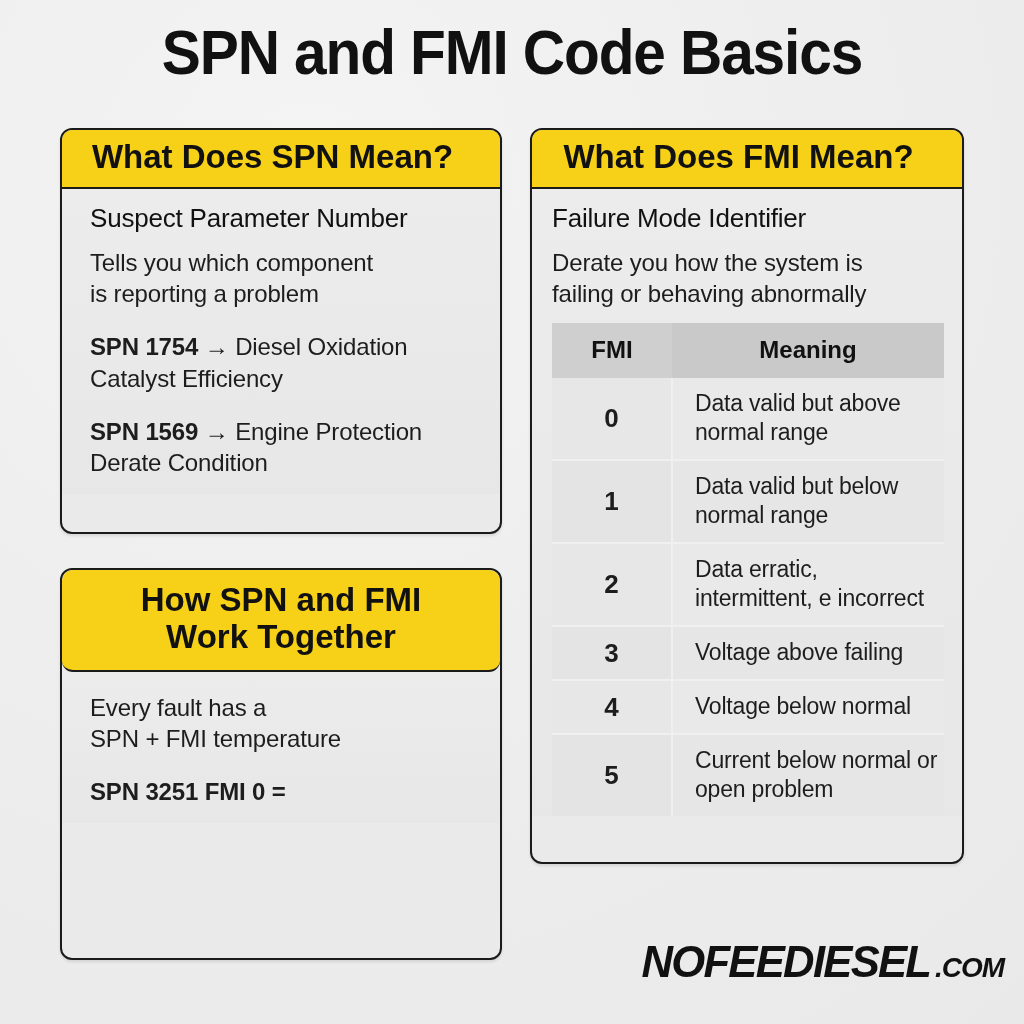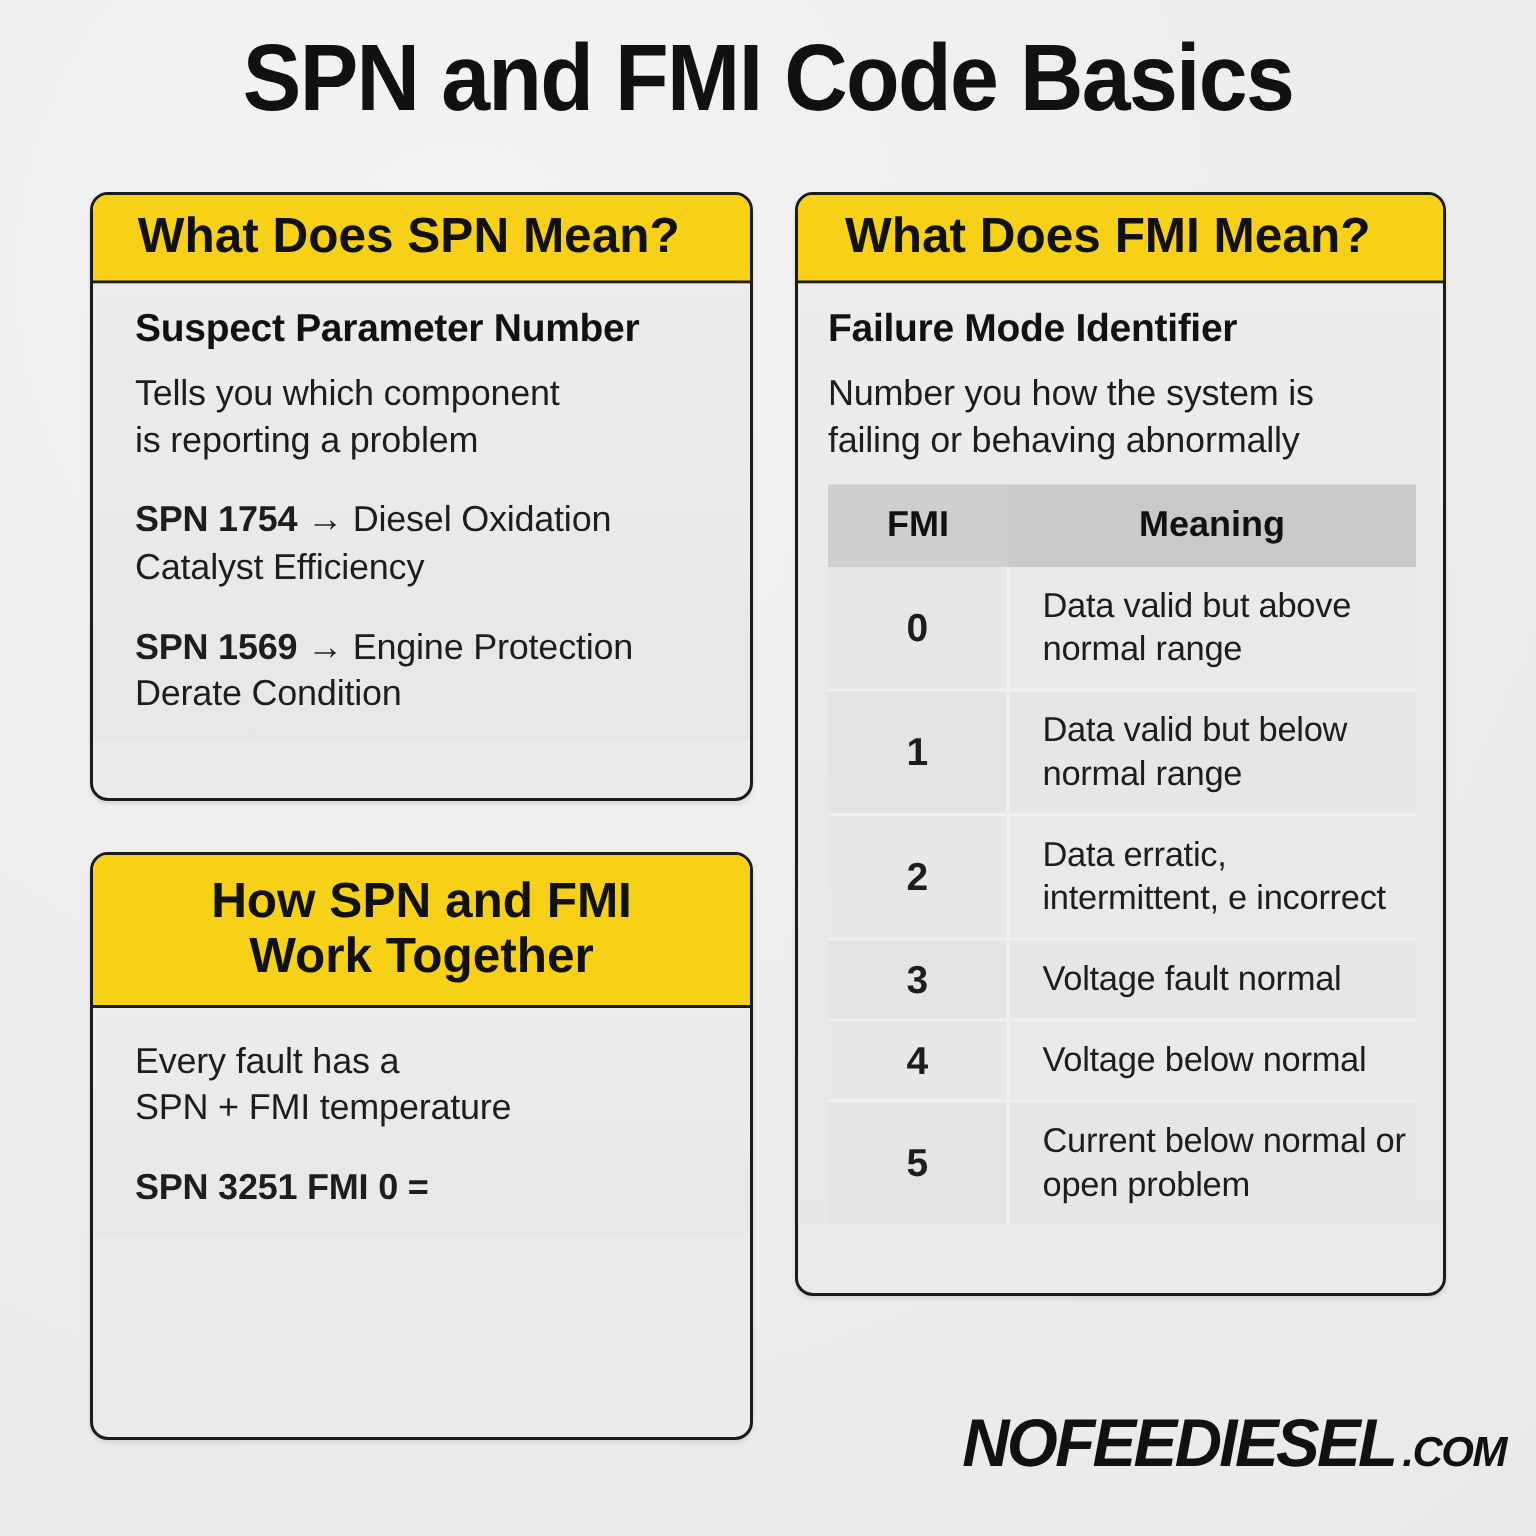--- a/index.html
+++ b/index.html
@@ -52,21 +52,21 @@
     padding:9px 27px 11px 10px;
   }
 
   .card-body {
     padding:14px 26px 16px 28px;
     background:linear-gradient(180deg,#ececec 0%,#e7e7e7 100%);
   }
 
   .subhead {
     font-size:26px;
-    font-weight:bold;
+    font-weight:normal;
     color:#111111;
     letter-spacing:-0.2px;
     margin-bottom:13px;
     white-space:nowrap;
   }
 
   .para {
     font-size:24px;
     color:#1d1d1d;
     line-height:1.30;
@@ -84,21 +84,21 @@
     left:60px; top:128px;
     width:442px; height:406px;
   }
   #card-spn .card-header { font-size:33px; }
 
   
   #card-how {
     left:60px; top:568px;
     width:442px; height:392px;
   }
-  #card-how .card-header { font-size:33px; padding:12px 10px 14px 10px; }
+  #card-how .card-header { font-size:33px; padding:12px 10px 14px 10px;border-radius:11px; }
   #card-how .card-body { padding-top:20px; }
 
   
   #card-fmi {
     left:530px; top:128px;
     width:434px; height:736px;
   }
   #card-fmi .card-header { font-size:33px; }
   #card-fmi .card-body { padding:14px 18px 0 20px; }
 
@@ -218,21 +218,21 @@
       </p>
     </div>
   </section>
 
   <section class="card" id="card-fmi">
     <div class="card-header">What Does FMI Mean?</div>
     <div class="card-body">
       <div class="subhead">Failure Mode Identifier</div>
 
       <p class="para" style="margin-bottom:14px;">
-        <span>Number you how the system is</span><br>
+        <span>Derate you how the system is</span><br>
         <span>failing or behaving abnormally</span>
       </p>
 
       <table class="fmi-table">
         <colgroup>
             <col class="c-code">
             <col>
           </colgroup>
         <thead>
           <tr>
@@ -248,21 +248,21 @@
           <tr>
             <td class="cell-code">1</td>
             <td class="cell-meaning">Data valid but below normal range</td>
           </tr>
           <tr>
             <td class="cell-code">2</td>
             <td class="cell-meaning">Data erratic, intermittent, e incorrect</td>
           </tr>
           <tr>
             <td class="cell-code">3</td>
-            <td class="cell-meaning">Voltage fault normal</td>
+            <td class="cell-meaning">Voltage above failing</td>
           </tr>
           <tr>
             <td class="cell-code">4</td>
             <td class="cell-meaning">Voltage below normal</td>
           </tr>
           <tr>
             <td class="cell-code">5</td>
             <td class="cell-meaning">Current below normal or open problem</td>
           </tr>
         </tbody>

